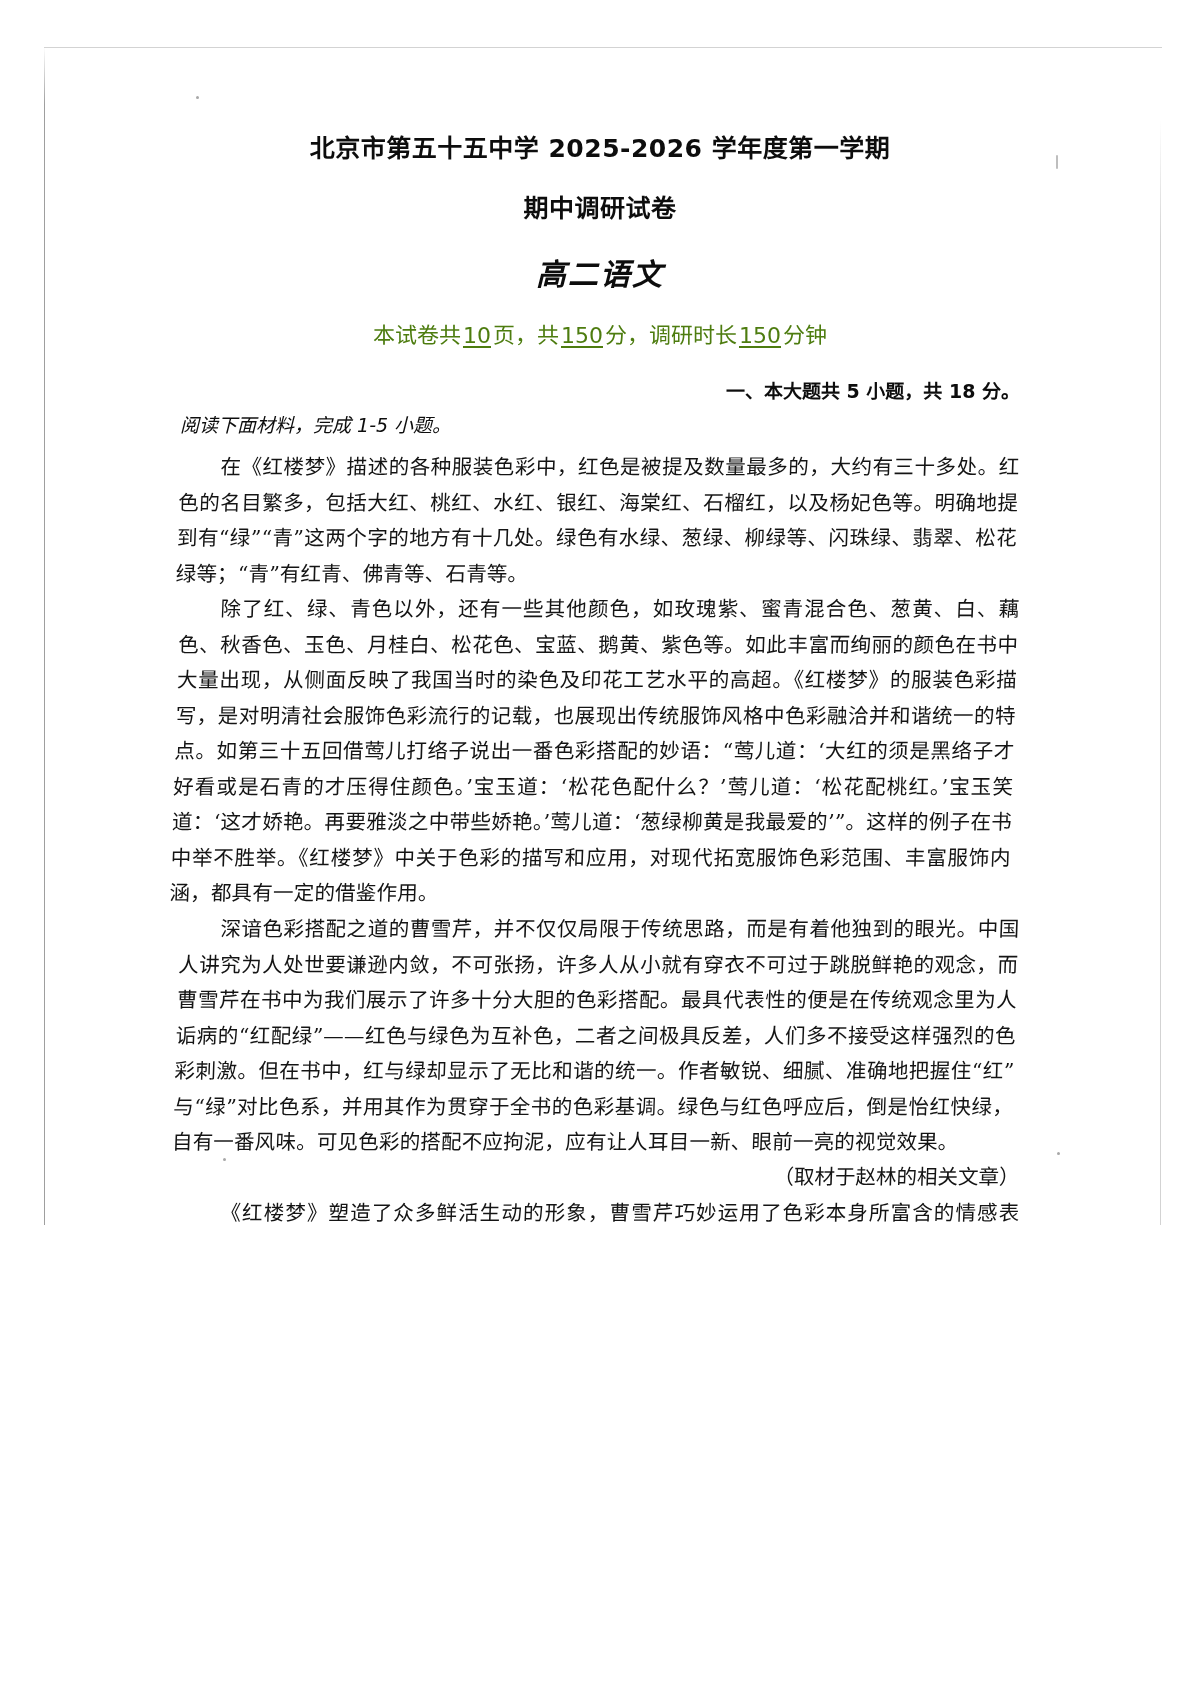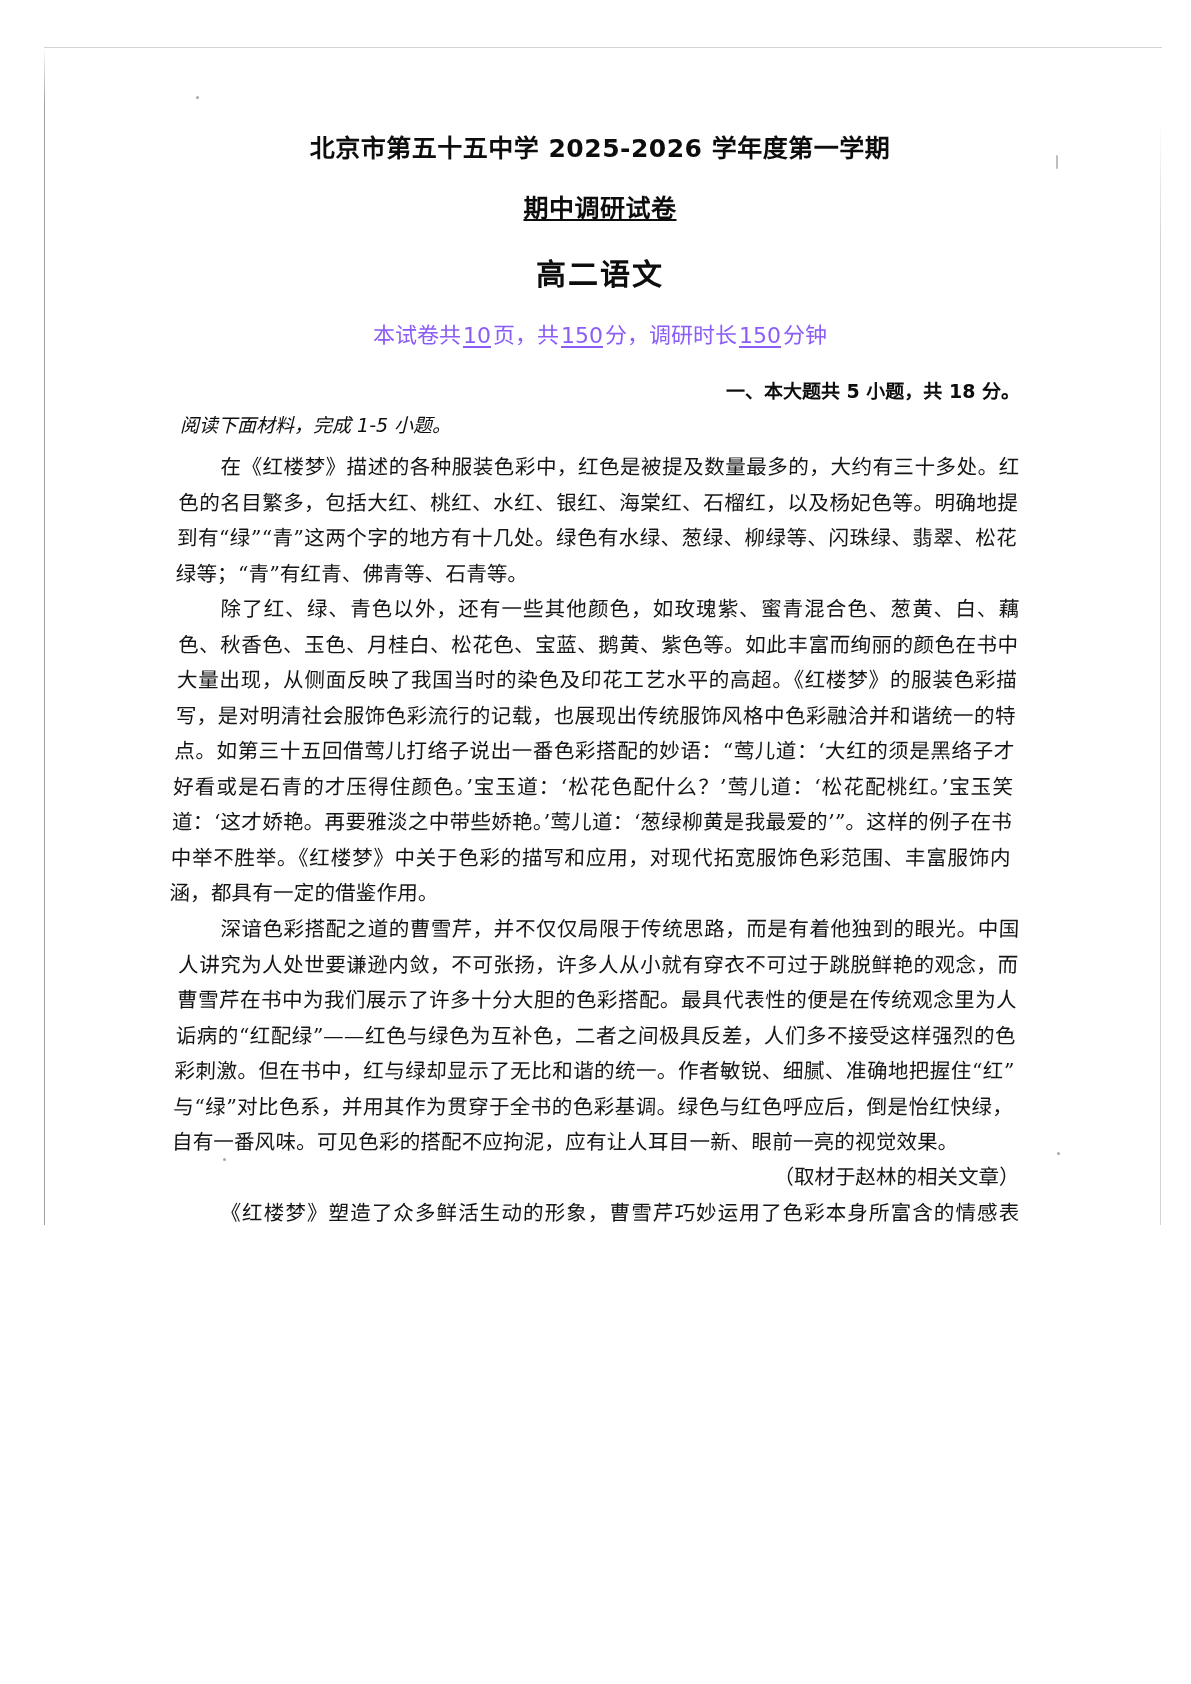--- a/index.html
+++ b/index.html
@@ -83,36 +83,36 @@
   }
   .doc-title-1 {
     font-size: 25px;
     line-height: 34px;
     margin: 0 0 26px 0;
   }
   .doc-title-2 {
     font-size: 25px;
     line-height: 34px;
     margin: 0 0 30px 0;
-    text-decoration: underline;
   }
   .doc-title-3 {
     font-size: 30px;
     line-height: 38px;
     margin: 0 0 26px 0;
     letter-spacing: 2px;
+    font-style: italic;
   }
 
   .exam-meta {
     text-align: center;
     font-family: "DejaVu Sans", "Liberation Sans", sans-serif;
     font-size: 22px;
     line-height: 32px;
     margin: 0 0 24px 0;
-    color: #8b5cf6;
+    color: #4d7c0f;
   }
   .exam-meta .u {
     text-decoration: underline;
     text-underline-offset: 3px;
     padding: 0 2px;
   }
 
   .section-head {
     font-family: "DejaVu Sans", "Liberation Sans", sans-serif;
     font-weight: bold;

